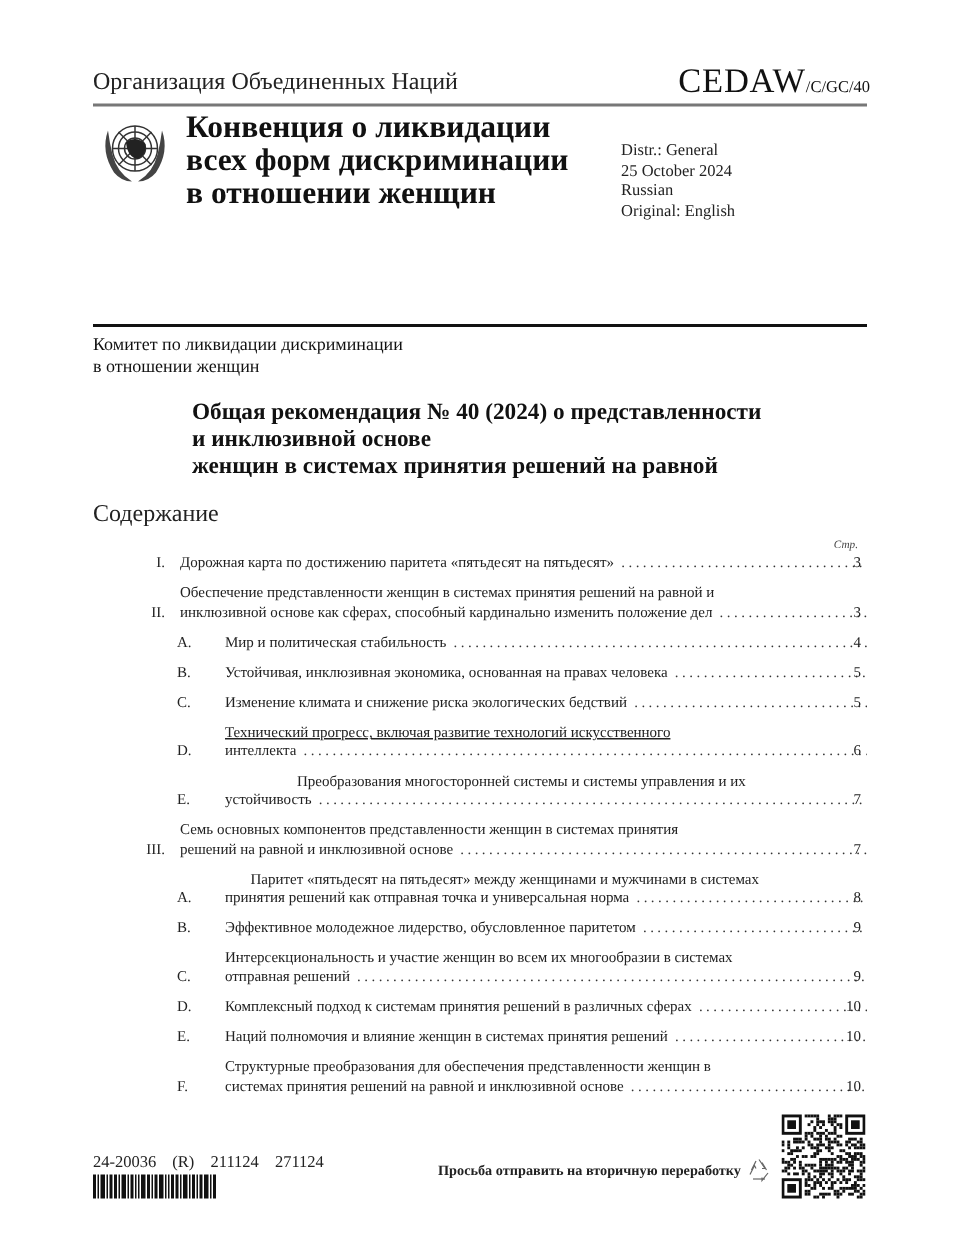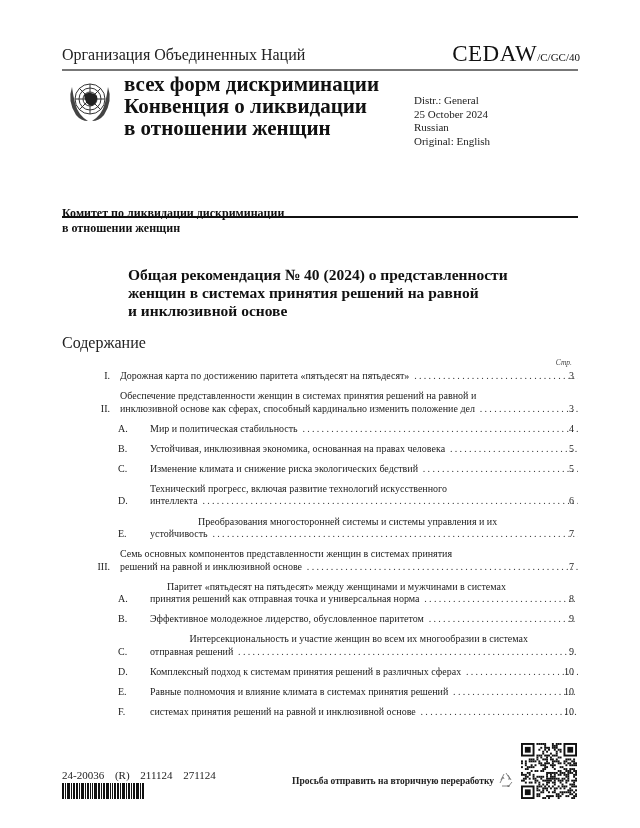--- a/index.html
+++ b/index.html
@@ -7,21 +7,21 @@
          font-family: "Liberation Serif", "DejaVu Serif", serif; color: #111; }
   .abs { position: absolute; }
   .org { left: 62px; top: 46px; font-size: 16px; color: #222; }
   .symbol { right: 60px; top: 41px; font-size: 23px; letter-spacing: 0.5px; color: #111; }
   .symbol small { font-size: 11px; letter-spacing: 0; }
   .rule-top { left: 62px; top: 69px; width: 516px; height: 2px; background: #777; }
   .emblem { left: 64px; top: 75px; width: 52px; height: 52px; }
   .body-title { left: 124px; top: 73px; font-size: 21px; font-weight: bold; line-height: 22px; color: #111; }
   .distr { left: 414px; top: 94px; font-size: 11px; line-height: 13.5px; color: #222; }
   .rule-mid { left: 62px; top: 216px; width: 516px; height: 2px; background: #111; }
-  .committee { left: 62px; top: 206px; font-size: 12px; font-weight: bold; line-height: 15px; }
+  .committee { left: 62px; top: 222px; font-size: 12px; font-weight: normal; line-height: 15px; }
   .doc-title { left: 128px; top: 266px; font-size: 15.5px; font-weight: bold; line-height: 18px; }
   .contents { left: 62px; top: 334px; font-size: 16px; color: #222; }
   .page-label { right: 68px; top: 358px; font-size: 7.5px; font-style: italic; color: #444; margin-left: 40px; }
   .toc { left: 62px; top: 370px; width: 516px; font-size: 10px; line-height: 12.5px; color: #222; }
   .toc-row { position: relative; display: flex; align-items: flex-end; margin-bottom: 7.6px; }
   .toc-num { width: 58px; text-align: right; padding-right: 10px; box-sizing: border-box; flex: none; }
   .toc-row.sub .toc-num { width: 88px; text-align: left; padding-left: 56px; padding-right: 0; }
   .toc-text { flex: 1; padding-right: 50px; overflow: hidden; }
   .toc-text .dots { letter-spacing: 2.3px; color: #333; }
   .toc-page { position: absolute; right: 4px; bottom: 0; width: 20px; text-align: right; }
@@ -50,43 +50,43 @@
       <line x1="37" y1="13" x2="15" y2="35"></line>
   </g>
   <path d="M20 20 Q26 15 33 21 Q34 28 28 31 Q21 30 20 20 Z" fill="#222"></path>
   <g fill="#444">
     <path d="M8 12 Q3 26 12 40 Q17 46 24 46 Q14 40 11 28 Q9 20 8 12 Z"></path>
     <path d="M44 12 Q49 26 40 40 Q35 46 28 46 Q38 40 41 28 Q43 20 44 12 Z"></path>
   </g>
 </svg>
 
 <div class="abs body-title">
+  <div>Конвенция о ликвидации</div>
   <div>всех форм дискриминации</div>
-  <div>Конвенция о ликвидации</div>
   <div>в отношении женщин</div>
 </div>
 
 <div class="abs distr">
   <div>Distr.: General</div>
   <div>25 October 2024</div>
   <div>Russian</div>
   <div>Original: English</div>
 </div>
 
 <div class="abs rule-mid"></div>
 
 <div class="abs committee">
   <div>Комитет по ликвидации дискриминации</div>
   <div>в отношении женщин</div>
 </div>
 
 <div class="abs doc-title">
   <div>Общая рекомендация № 40 (2024) о представленности</div>
+  <div>и инклюзивной основе</div>
   <div>женщин в системах принятия решений на равной</div>
-  <div>и инклюзивной основе</div>
 </div>
 
 <div class="abs contents">Содержание</div>
 <div class="abs page-label">Стр.</div>
 
 <div class="abs toc" id="toc">
     <div class="toc-row">
       <div class="toc-num">I.</div>
       <div class="toc-text">
         <div style="white-space: nowrap;"><span>Дорожная карта по достижению паритета «пятьдесят на пятьдесят»</span><span class="dots"> ........................................................................................................................</span></div>
@@ -118,21 +118,21 @@
     <div class="toc-row sub">
       <div class="toc-num">C.</div>
       <div class="toc-text">
         <div style="white-space: nowrap;"><span>Изменение климата и снижение риска экологических бедствий</span><span class="dots"> ........................................................................................................................</span></div>
       </div>
       <div class="toc-page">5</div>
     </div>
     <div class="toc-row sub">
       <div class="toc-num">D.</div>
       <div class="toc-text">
-        <div style="white-space: nowrap;"><span>Технический прогресс, включая развитие технологий искусственного</span></div>
+        <div style="white-space: nowrap; text-decoration: underline;"><span>Технический прогресс, включая развитие технологий искусственного</span></div>
         <div style="white-space: nowrap;"><span>интеллекта</span><span class="dots"> ........................................................................................................................</span></div>
       </div>
       <div class="toc-page">6</div>
     </div>
     <div class="toc-row sub">
       <div class="toc-num">E.</div>
       <div class="toc-text">
         <div style="white-space: nowrap; margin-left: 48px;"><span>Преобразования многосторонней системы и системы управления и их</span></div>
         <div style="white-space: nowrap;"><span>устойчивость</span><span class="dots"> ........................................................................................................................</span></div>
       </div>
@@ -157,42 +157,43 @@
     <div class="toc-row sub">
       <div class="toc-num">B.</div>
       <div class="toc-text">
         <div style="white-space: nowrap;"><span>Эффективное молодежное лидерство, обусловленное паритетом</span><span class="dots"> ........................................................................................................................</span></div>
       </div>
       <div class="toc-page">9</div>
     </div>
     <div class="toc-row sub">
       <div class="toc-num">C.</div>
       <div class="toc-text">
-        <div style="white-space: nowrap; text-align: right;"><span>Интерсекциональность и участие женщин во всем их многообразии в системах</span></div>
+        <div style="white-space: nowrap;"><span>Интерсекциональность и участие женщин во всем их многообразии в системах</span></div>
         <div style="white-space: nowrap;"><span>отправная решений</span><span class="dots"> ........................................................................................................................</span></div>
       </div>
       <div class="toc-page">9</div>
     </div>
     <div class="toc-row sub">
       <div class="toc-num">D.</div>
       <div class="toc-text">
         <div style="white-space: nowrap;"><span>Комплексный подход к системам принятия решений в различных сферах</span><span class="dots"> ........................................................................................................................</span></div>
       </div>
       <div class="toc-page">10</div>
     </div>
     <div class="toc-row sub">
       <div class="toc-num">E.</div>
       <div class="toc-text">
-        <div style="white-space: nowrap;"><span>Равные полномочия и влияние климата в системах принятия решений</span><span class="dots"> ........................................................................................................................</span></div>
+        <div style="white-space: nowrap;"><span>Наций полномочия и влияние женщин в системах принятия решений</span><span class="dots"> ........................................................................................................................</span></div>
       </div>
       <div class="toc-page">10</div>
     </div>
     <div class="toc-row sub">
       <div class="toc-num">F.</div>
       <div class="toc-text">
+        <div style="white-space: nowrap;"><span>Структурные преобразования для обеспечения представленности женщин в</span></div>
         <div style="white-space: nowrap;"><span>системах принятия решений на равной и инклюзивной основе</span><span class="dots"> ........................................................................................................................</span></div>
       </div>
       <div class="toc-page">10</div>
     </div>
   </div>
 
 <div class="abs footer-code">24-20036 (R)   211124   271124</div>
 <div class="abs barcode" id="barcode">
     <span style="width: 2px;"></span>
     <span style="width: 1px;"></span>

